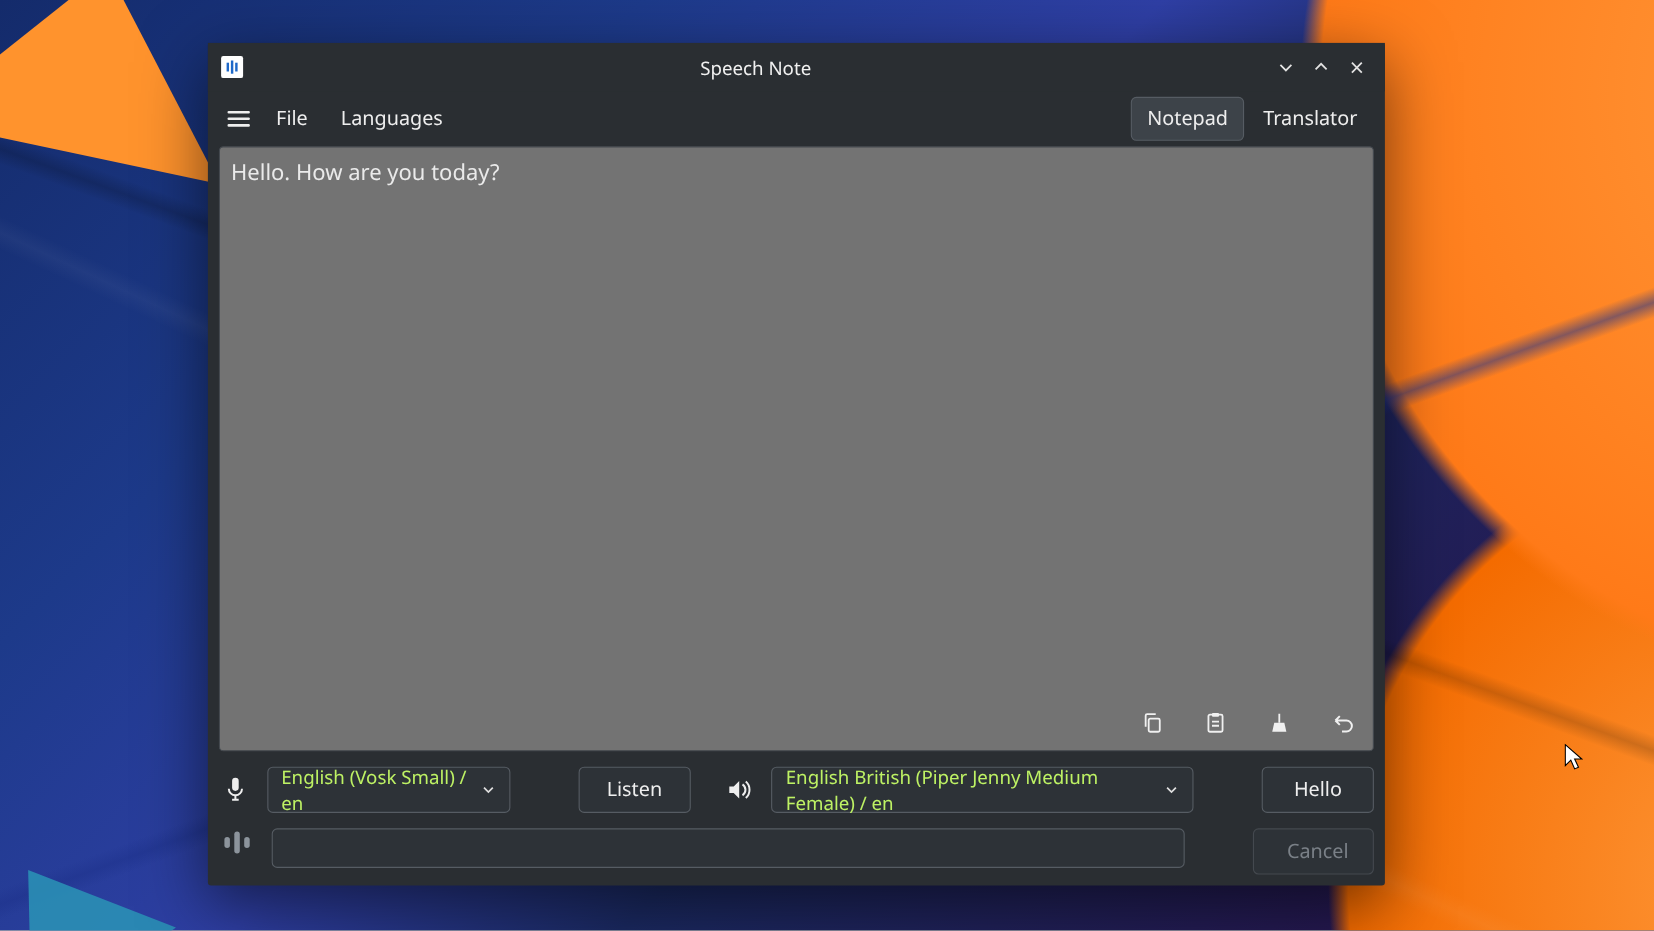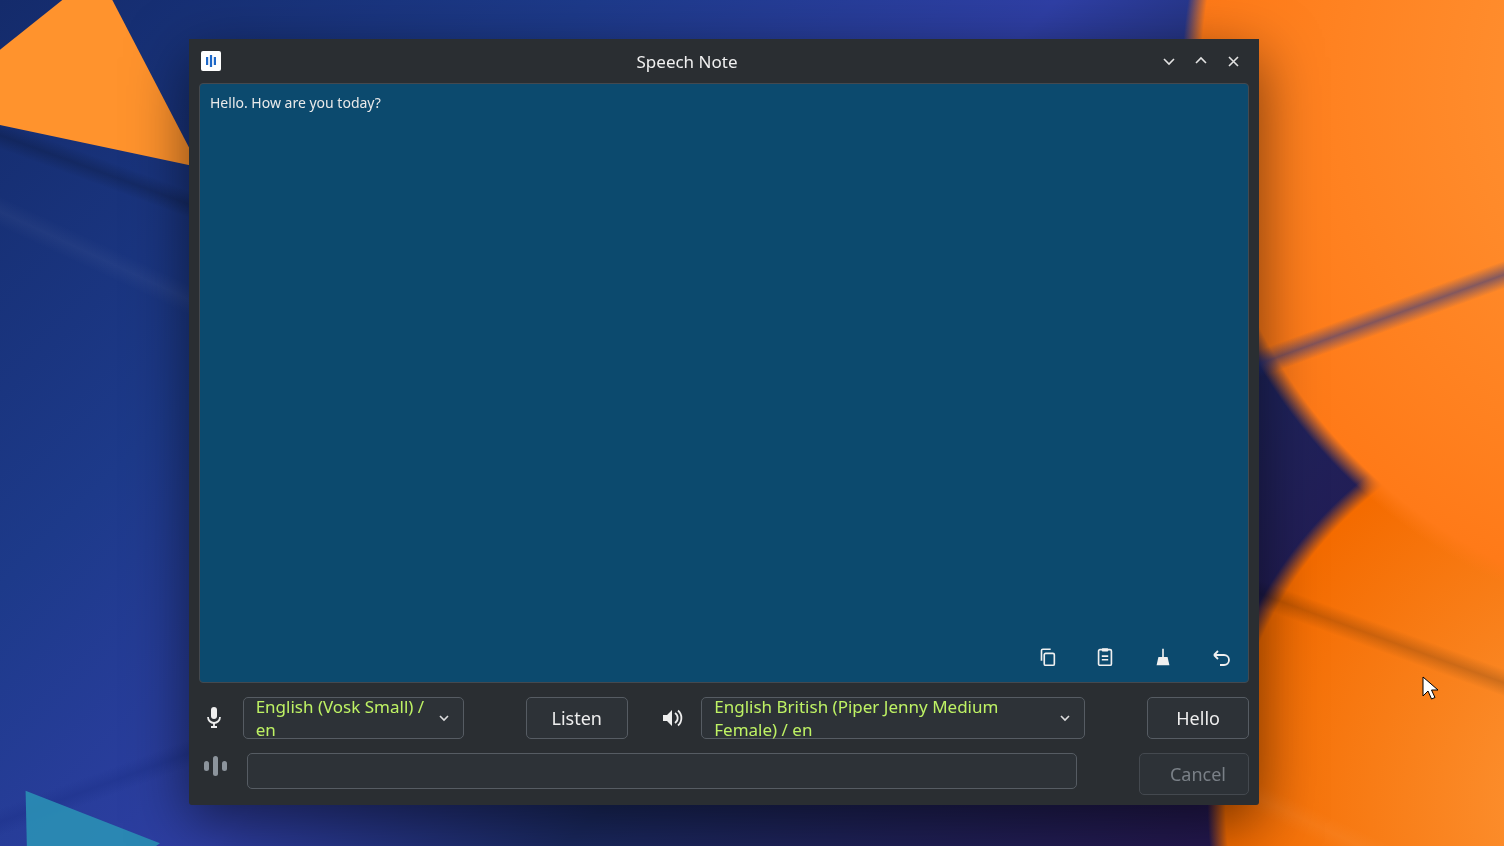--- a/index.html
+++ b/index.html
@@ -56,21 +56,21 @@
   .menubar .mode-btn {
     padding:7px 14px; font-size:18px; color:#eee; border-radius:5px; border:1px solid transparent;
   }
   .menubar .mode-btn.active { background:#3d4349; border:1px solid #565c63; }
 
   .content {
     flex:1; display:flex; flex-direction:column; padding:0 10px 10px 10px; gap:12px;
   }
   .textbox {
     position:relative; flex:1; border:1px solid #44494f; border-radius:4px;
-    background:#0c4a6e; padding:8px 10px; font-size:14px; color:#eaeaea;
+    background:#737373; padding:8px 10px; font-size:20px; color:#eaeaea;
     line-height:1.5; overflow:hidden;
   }
   .textbox-actions {
     position:absolute; right:12px; bottom:10px; display:flex; gap:28px;
   }
   .textbox-actions .ta {
     width:30px; height:30px; display:flex; align-items:center; justify-content:center; color:#f0f0f0;
     border-radius:4px;
   }
   .textbox-actions svg { stroke:#f0f0f0; stroke-width:1.8; fill:none; }
@@ -135,20 +135,32 @@
           <path d="M3 10 L8 5 L13 10"></path>
         </svg>
     </div>
     <div class="winbtn" title="Close">
       <svg width="15" height="15" viewBox="0 0 15 15">
           <path d="M3 3 L12 12 M12 3 L3 12"></path>
         </svg>
     </div>
   </div>
 
+  <div class="menubar">
+    <div class="hamburger">
+      <svg width="22" height="18" viewBox="0 0 22 18">
+        <path d="M2 3 H20 M2 9 H20 M2 15 H20" stroke="#eee" stroke-width="2.4" stroke-linecap="round"></path>
+      </svg>
+    </div>
+    <div class="menuitem">File</div>
+    <div class="menuitem">Languages</div>
+    <div class="spacer"></div>
+    <div class="mode-btn active">Notepad</div>
+    <div class="mode-btn">Translator</div>
+  </div>
 
   <div class="content">
 
     <div class="textbox">
       <span>Hello. How are you today?</span>
       <div class="textbox-actions">
         <div class="ta">
           <svg width="22" height="22" viewBox="0 0 24 24">
             <rect x="9" y="8" width="11" height="13" rx="1.5"></rect>
             <path d="M6 16 V5 a1.5 1.5 0 0 1 1.5 -1.5 H16"></path>

